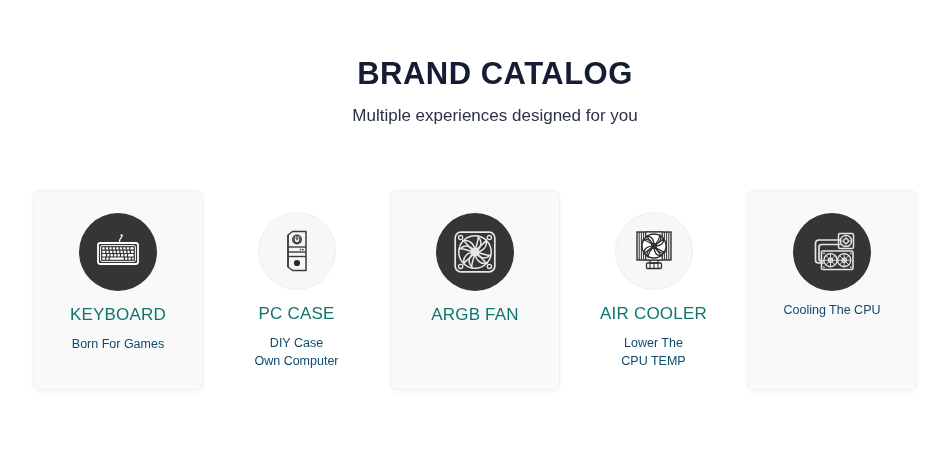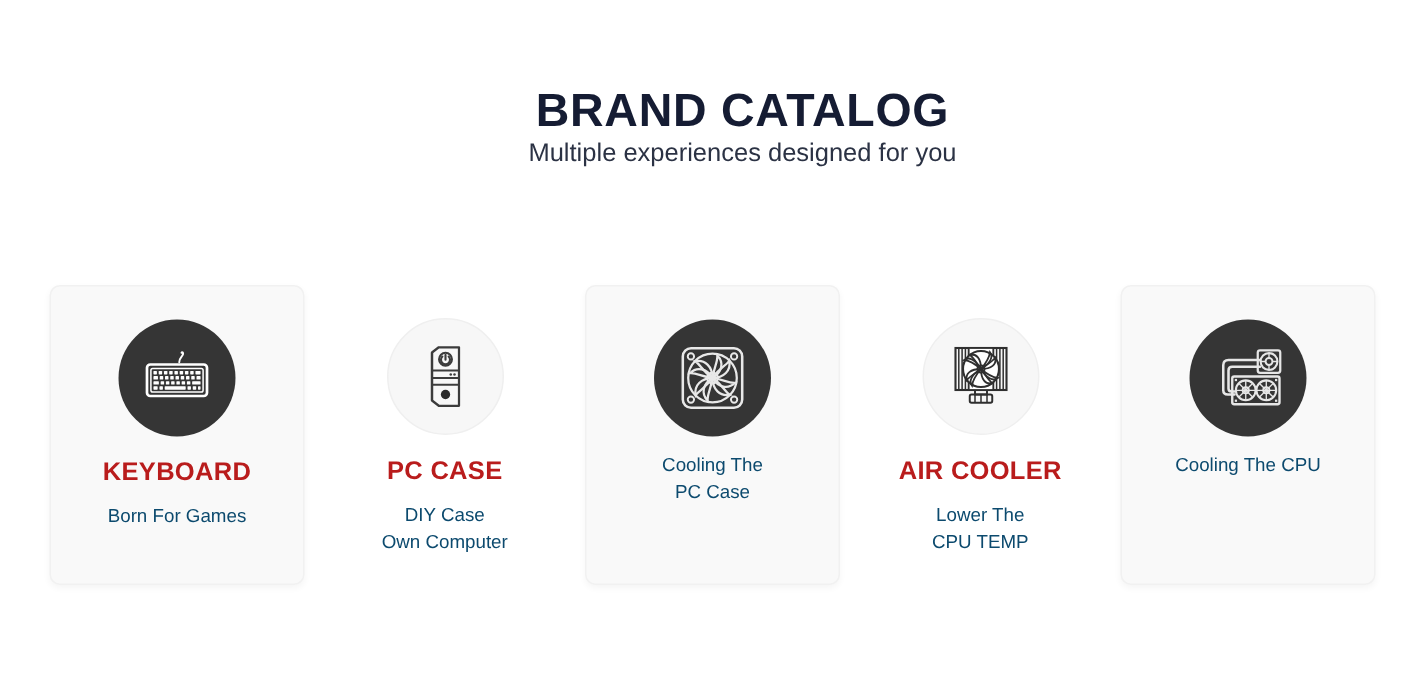--- a/index.html
+++ b/index.html
@@ -31,20 +31,21 @@
 
   .header-title {
     font-size: 31px;
     font-weight: bold;
     letter-spacing: 0.5px;
     color: #151c33;
     line-height: 1.15;
   }
 
   .header-subtitle {
+    margin-top: 14px;
     font-size: 17px;
     font-weight: normal;
     color: #2b3244;
     line-height: 1.2;
   }
 
   
   .cards {
     position: absolute;
     top: 190px;
@@ -89,22 +90,22 @@
   }
 
   .icon-circle.light {
     background: #f7f7f7;
     border: 1px solid #efefef;
   }
 
   .card-title {
     margin-top: 14px;
     font-size: 17px;
-    font-weight: bold;
-    color: #b91c1c;
+    font-weight: normal;
+    color: #0f766e;
     letter-spacing: 0.2px;
     line-height: 1.2;
     white-space: nowrap;
   }
 
   .card-desc {
     margin-top: 11px;
     font-size: 12.5px;
     color: #0c4a6e;
     line-height: 1.42;
@@ -216,22 +217,21 @@
               <path d="M23 23 C26.8 29.5 33.5 30.8 38 26.2 C33.8 26.6 30.2 24 23 23"></path>
               <path d="M23 23 C23 30.5 28 35.5 34.5 34.2 C31 32 29.8 27.5 23 23"></path>
               <path d="M23 23 C19.2 16.5 12.5 15.2 8 19.8 C12.2 19.4 15.8 22 23 23"></path>
               <path d="M23 23 C16.5 26.8 15.2 33.5 19.8 38 C19.4 33.8 22 30.2 23 23"></path>
               <path d="M23 23 C15.5 23 10.5 28 11.8 34.5 C14 31 18.5 29.8 23 23"></path>
             </g>
             <circle cx="23" cy="23" r="3.6" fill="none" stroke="#e8e8e8" stroke-width="1.4"></circle>
           </svg>
         </span>
       </div>
-      <div class="card-desc">Cooling The
-PC Case</div>
+      <div class="card-title">ARGB FAN</div>
     </div>
 
     <div class="card">
       <div class="icon-circle light">
         <span>
           <svg width="48" height="46" viewBox="0 0 48 46">
             <rect x="7" y="4" width="34" height="28" fill="none" stroke="#2f2f2f" stroke-width="1.4"></rect>
             <g stroke="#2f2f2f" stroke-width="1">
               <line x1="9.2" y1="4" x2="9.2" y2="32"></line>
               <line x1="11.4" y1="4" x2="11.4" y2="32"></line>

